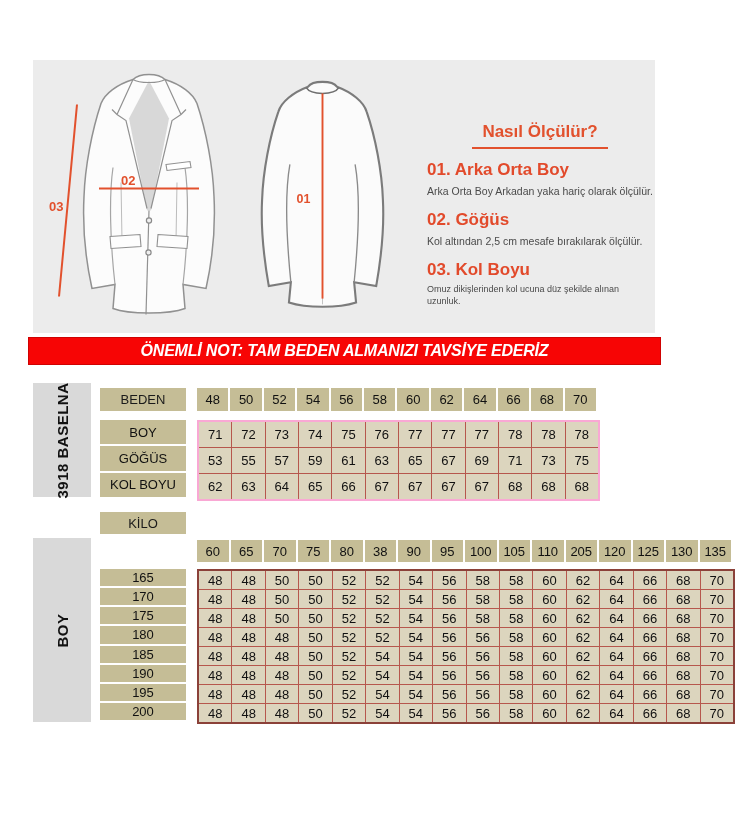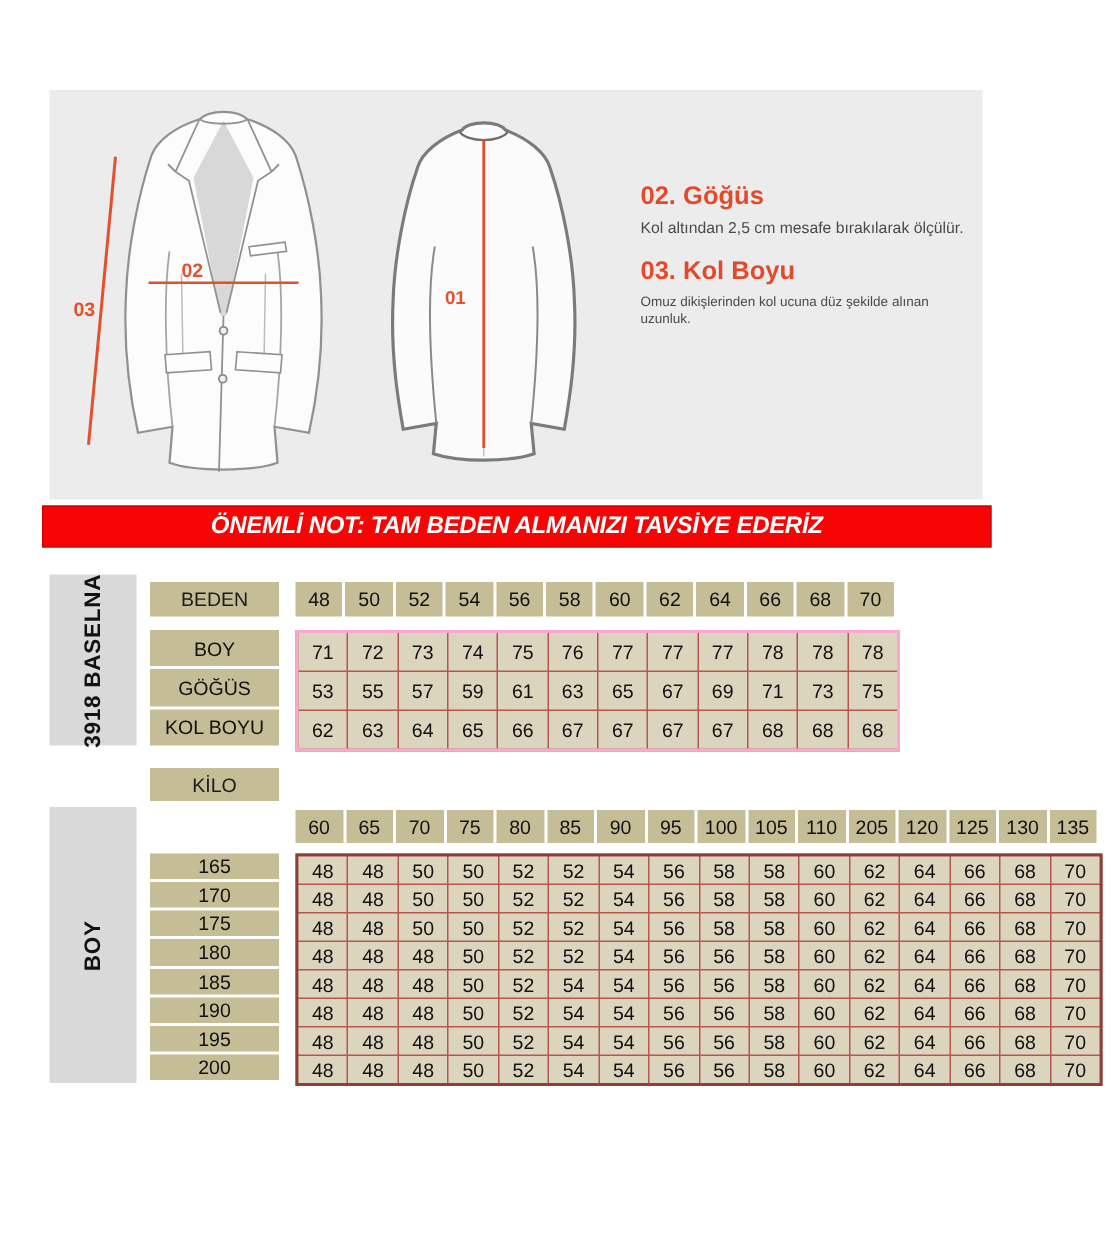--- a/index.html
+++ b/index.html
@@ -93,20 +93,27 @@
     <svg class="back-svg" width="163" height="248" viewBox="0 0 170 250">
       <path d="M85,6 C78,6 72,8 70,11 C54,17 42,27 39,37 C30,63 23,99 22,129 C20,168 26,202 29,219 L52,215 L50,236 C68,242 102,242 120,236 L118,215 L141,219 C144,202 150,168 148,129 C147,99 140,63 131,37 C128,27 116,17 100,11 C98,8 92,6 85,6 Z" fill="#fbfbfb" stroke="#6e6e6e" stroke-width="2.2" stroke-opacity="0.9"></path>
       <path d="M68,12 C73,20 97,20 102,12" fill="none" stroke="#6e6e6e" stroke-width="1.6"></path>
       <path d="M52,215 C47,165 46,120 51,92 M118,215 C123,165 124,120 119,92" fill="none" stroke="#8a8a8a" stroke-width="1.4"></path>
       <path d="M85,20 L85,238" fill="none" stroke="#c0c0c0" stroke-width="1"></path>
       <path d="M85,18 L85,232" stroke="#e2512d" stroke-width="2"></path>
       <text class="mnum" x="58" y="132">01</text>
     </svg>
 
     <div class="guide">
+      <div class="guide-title-wrap">
+        <span class="guide-title">Nasıl Ölçülür?</span>
+      </div>
+      <div class="g-item">
+        <div class="g-head"><span>01.</span> <span>Arka Orta Boy</span></div>
+        <div class="g-desc">Arka Orta Boy Arkadan yaka hariç olarak ölçülür.</div>
+      </div>
       <div class="g-item">
         <div class="g-head"><span>02.</span> <span>Göğüs</span></div>
         <div class="g-desc">Kol altından 2,5 cm mesafe bırakılarak ölçülür.</div>
       </div>
       <div class="g-item small">
         <div class="g-head"><span>03.</span> <span>Kol Boyu</span></div>
         <div class="g-desc">Omuz dikişlerinden kol ucuna düz şekilde alınan uzunluk.</div>
       </div>
     </div>
   </div>
@@ -180,21 +187,21 @@
   <div class="vlabel" id="vlabel2">
     <span>BOY</span>
   </div>
   <div class="t2-header-label">KİLO</div>
   <div class="t2-header-cells" id="t2-header-cells">
       <div class="hcell">60</div>
       <div class="hcell">65</div>
       <div class="hcell">70</div>
       <div class="hcell">75</div>
       <div class="hcell">80</div>
-      <div class="hcell">85</div>
+      <div class="hcell">38</div>
       <div class="hcell">90</div>
       <div class="hcell">95</div>
       <div class="hcell">100</div>
       <div class="hcell">105</div>
       <div class="hcell">110</div>
       <div class="hcell">205</div>
       <div class="hcell">120</div>
       <div class="hcell">125</div>
       <div class="hcell">130</div>
       <div class="hcell">135</div>

